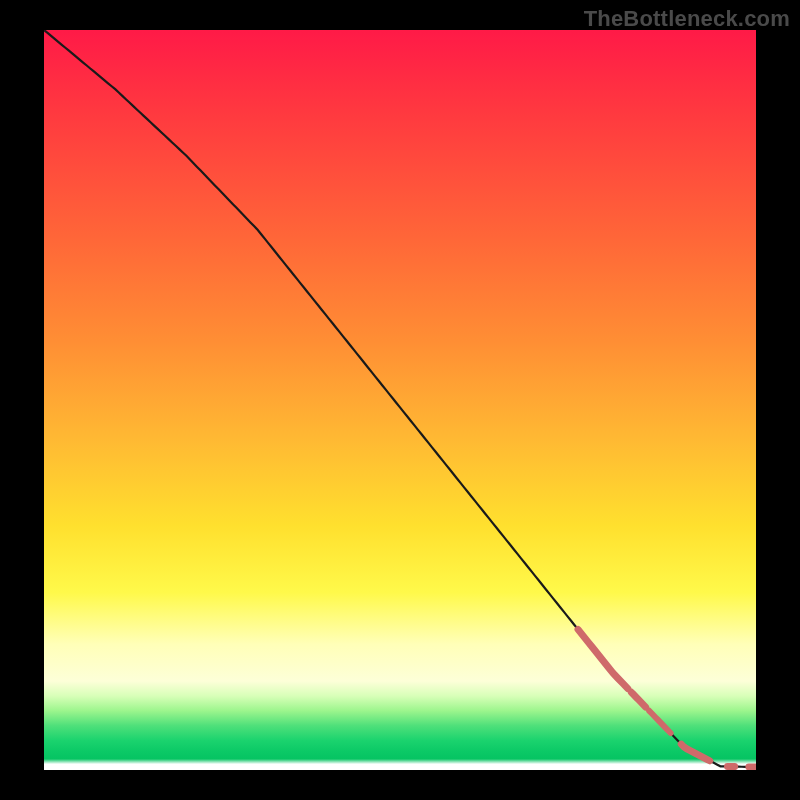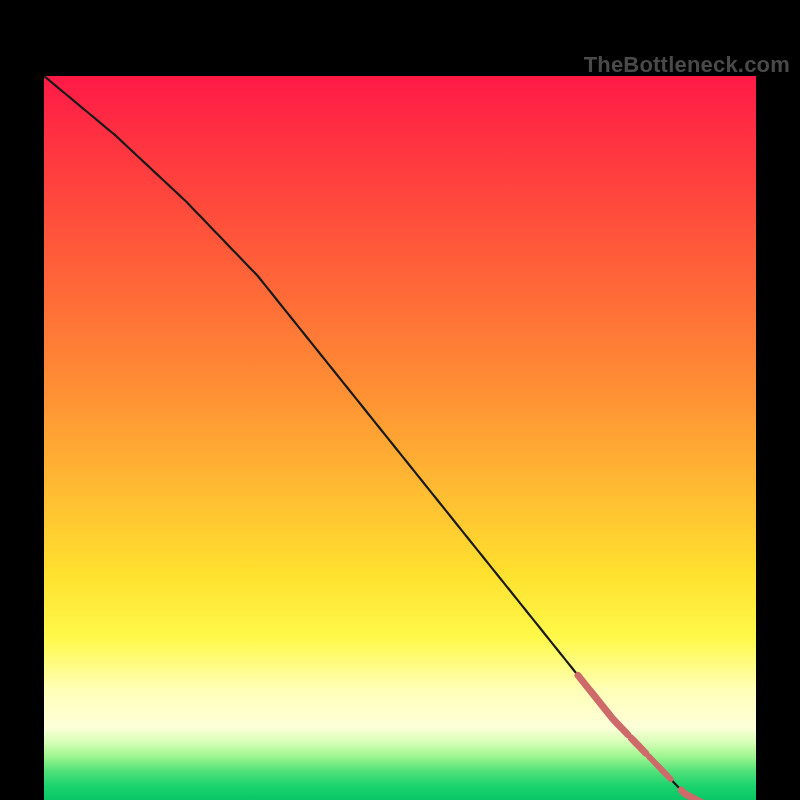--- a/index.html
+++ b/index.html
@@ -9,21 +9,20 @@
     height: 800px;
     background: #000;
     overflow: hidden;
     font-family: Arial, Helvetica, sans-serif;
   }
   .outer {
     position: relative;
     width: 800px;
     height: 712px;
     background: #000;
-    margin-top: 46px;
   }
   .watermark {
     position: absolute;
     top: 6px;
     right: 10px;
     color: #4a4a4a;
     font-size: 22px;
     font-weight: 600;
     letter-spacing: 0.2px;
     z-index: 10;

